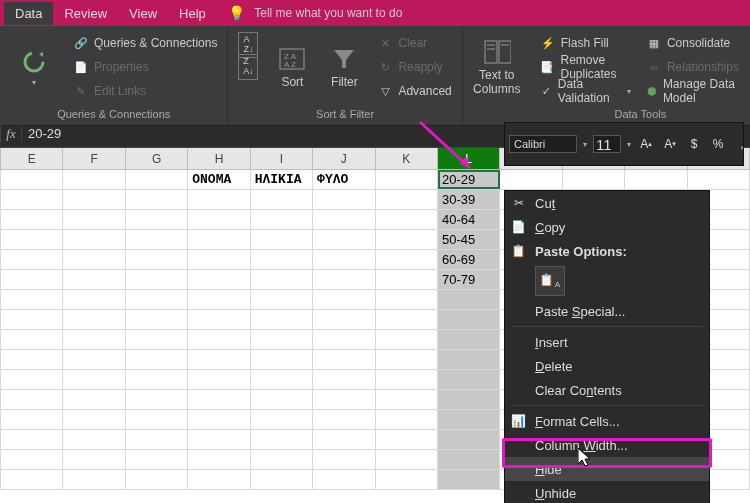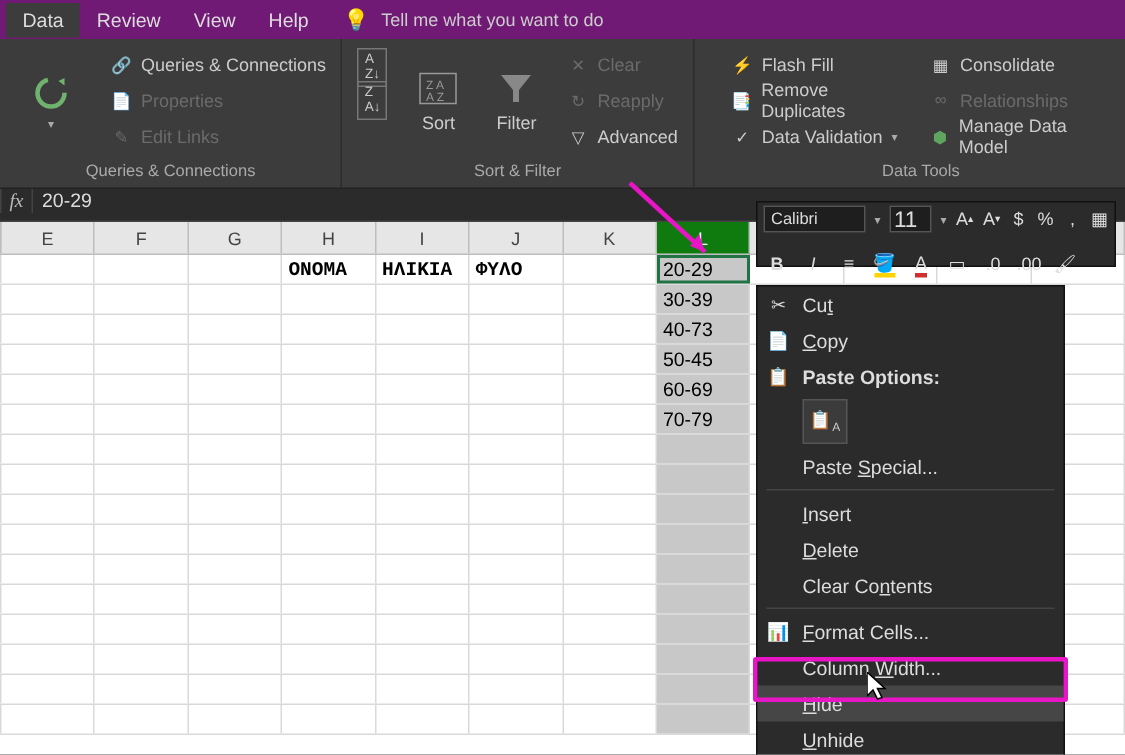--- a/index.html
+++ b/index.html
@@ -1,19 +1,19 @@
 <!DOCTYPE html>
 <html><head>
 <meta charset="utf-8">
 <style>
   * { box-sizing: border-box; margin: 0; padding: 0; font-family: 'Segoe UI', Arial, sans-serif; }
   body { background: #1e1e1e; width: 750px; height: 503px; overflow: hidden; color: #ccc; font-size: 12px; position: relative; }
   
   
-  .tabbar { display: flex; align-items: center; height: 26px; background: #701a75; padding-left: 4px; }
+  .tabbar { display: flex; align-items: center; height: 26px; background: #be185d; padding-left: 4px; }
   .tabbar .tab { padding: 4px 11px; color: #ddd; cursor: pointer; font-size: 13px; }
   .tabbar .tab.active { background: #3c3c3c; }
   .tabbar .bulb { margin-left: 12px; color: #fff; font-size: 14px; }
   .tabbar .tellme { margin-left: 8px; color: #ccc; font-size: 12px; }
 
   
   .ribbon { background: #3c3c3c; height: 100px; display: flex; border-bottom: 1px solid #222; }
   .group { display: flex; flex-direction: column; align-items: center; padding: 2px 6px 0 6px; position: relative; border-right: 1px solid #2b2b2b; }
   .group-content { display: flex; align-items: flex-start; height: 80px; gap: 8px; }
   .group-label { color: #aaa; font-size: 11px; padding-bottom: 3px; }
@@ -38,21 +38,21 @@
   .colh.sel { background: #0f7b0f; color: #fff; }
   .rows { }
   .row { display: flex; height: 20px; border-bottom: 1px solid #d9d9d9; }
   .cell { width: 64px; border-right: 1px solid #d9d9d9; padding: 0 4px; display: flex; align-items: center; font-size: 13px; color: #000; }
   .cell.first { width: 1px; padding: 0; background: #fff; }
   .cell.bold { font-weight: 700; font-family: Liberation Mono, monospace; }
   .cell.selcol { background: #c8c8c8; }
   .row:first-child .cell.selcol { outline: 2px solid #217346; outline-offset: -2px; }
 
   
-  .minibar { position: absolute; top: 122px; left: 504px; width: 240px; height: 44px; background: #2b2b2b; border: 1px solid #111; display: flex; flex-direction: column; padding: 2px 4px; gap: 12px; z-index: 5; margin-top: 12px; }
+  .minibar { position: absolute; top: 122px; left: 504px; width: 240px; height: 44px; background: #2b2b2b; border: 1px solid #111; display: flex; flex-direction: row; padding: 2px 4px; gap: 12px; z-index: 5; }
   .minibar .r { display: flex; align-items: center; gap: 6px; }
   .minibar input.fontname { width: 68px; height: 18px; background: #1e1e1e; border: 1px solid #555; color: #ddd; font-size: 11px; padding: 0 4px; }
   .minibar input.fontsize { width: 28px; height: 18px; background: #1e1e1e; border: 1px solid #555; color: #ddd; font-size: 15px; padding: 0 2px; text-align: left; }
   .minibar .ic { width: 18px; height: 18px; display: flex; align-items: center; justify-content: center; color: #ddd; font-size: 12px; cursor: pointer; }
 
   
   .context { position: absolute; top: 190px; left: 504px; width: 206px; background: #2b2b2b; border: 1px solid #111; z-index: 6; padding-bottom: 4px; }
   .context .mitem { display: flex; align-items: center; height: 24px; padding-left: 30px; color: #ddd; font-size: 13px; cursor: pointer; position: relative; }
   .context .mitem.hover, .context .mitem:hover { background: #464646; }
   .context .sep { height: 1px; background: #444; margin: 3px 6px; }
@@ -154,20 +154,34 @@
         <div class="smallbtn">
           <span class="sico">▽</span>
           <span>Advanced</span>
         </div>
       </div>
     </div>
     <div class="group-label">Sort &amp; Filter</div>
   </div>
 
   <div class="group" style="border-right:none">
+    <div class="group-content">
+      <div class="bigbtn">
+        <div class="ico">
+          <svg width="30" height="26">
+              <rect x="2" y="2" width="12" height="22" fill="none" stroke="#999"></rect>
+              <rect x="16" y="2" width="12" height="22" fill="none" stroke="#999"></rect>
+              <line x1="4" y1="6" x2="12" y2="6" stroke="#999"></line>
+              <line x1="4" y1="10" x2="12" y2="10" stroke="#999"></line>
+              <line x1="18" y1="6" x2="26" y2="6" stroke="#999"></line>
+            </svg>
+        </div>
+        <span>Text to Columns</span>
+      </div>
+    </div>
     <div class="group-label">&nbsp;</div>
   </div>
 
   <div class="group" style="flex:1;border-right:none">
     <div class="group-content">
       <div class="stack">
         <div class="smallbtn">
           <span class="sico">⚡</span>
           <span>Flash Fill</span>
         </div>
@@ -254,21 +268,21 @@
       </div>
       <div class="row">
         <div class="cell first"></div>
         <div class="cell"></div>
         <div class="cell"></div>
         <div class="cell"></div>
         <div class="cell"></div>
         <div class="cell"></div>
         <div class="cell"></div>
         <div class="cell"></div>
-        <div class="cell selcol">40-73</div>
+        <div class="cell selcol">40-64</div>
         <div class="cell"></div>
         <div class="cell"></div>
         <div class="cell"></div>
         <div class="cell"></div>
       </div>
       <div class="row">
         <div class="cell first"></div>
         <div class="cell"></div>
         <div class="cell"></div>
         <div class="cell"></div>

